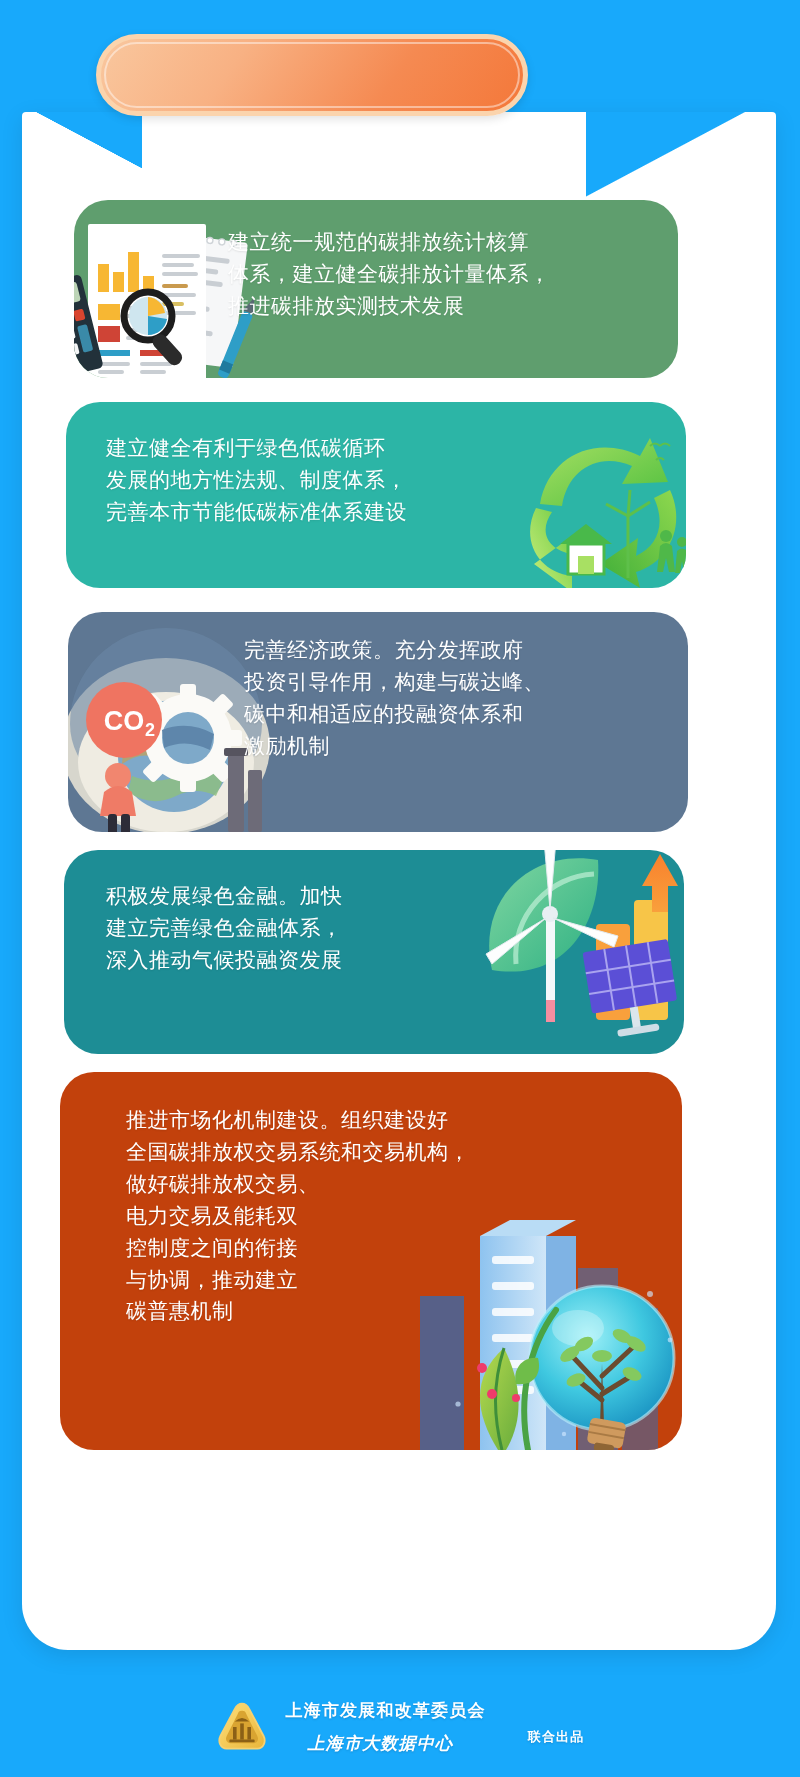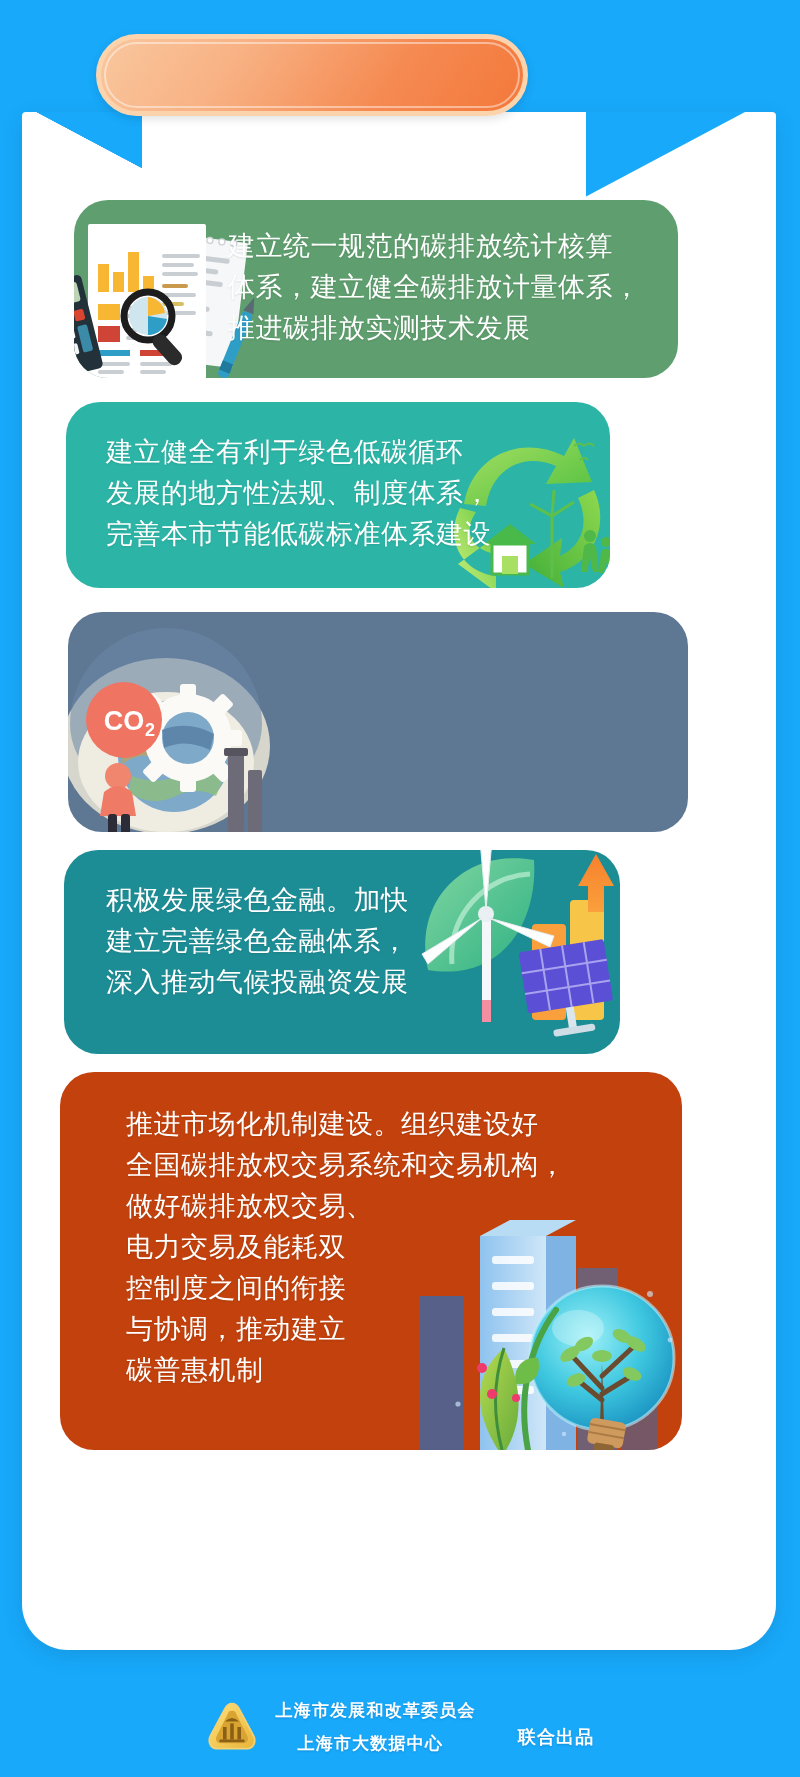--- a/index.html
+++ b/index.html
@@ -71,38 +71,38 @@
     width: 754px; height: 1538px;
   }
   .card {
     position: absolute;
     border-radius: 34px;
     overflow: hidden;
     color: #fff;
   }
   .card-text {
     position: absolute;
-    font-size: 27px;
+    font-size: 21px;
     line-height: 1.52;
     font-weight: 500;
     letter-spacing: .5px;
     white-space: pre-line;
     text-shadow: 0 1px 2px rgba(0,0,0,.10);
     z-index: 3;
   }
   .art { position: absolute; z-index: 1; }
 
   
   #card-1 { left: 52px;  top: 88px;  width: 604px; height: 178px; background: #5f9e6e; }
   #card-1 .card-text { left: 154px; top: 26px; width: 440px; }
-  #card-2 { left: 44px;  top: 290px; width: 544px; height: 186px; background: #2cb5a6; }
+  #card-2 { left: 44px;  top: 290px; width: 620px; height: 186px; background: #2cb5a6; }
   #card-2 .card-text { left: 40px;  top: 30px; width: 440px; }
   #card-3 { left: 46px;  top: 500px; width: 620px; height: 220px; background: #5e7793; }
   #card-3 .card-text { left: 176px; top: 22px; width: 430px; }
-  #card-4 { left: 42px;  top: 738px; width: 556px; height: 204px; background: #1d8d95; }
+  #card-4 { left: 42px;  top: 738px; width: 620px; height: 204px; background: #1d8d95; }
   #card-4 .card-text { left: 42px;  top: 30px; width: 400px; }
   #card-5 { left: 38px;  top: 960px; width: 622px; height: 378px; background: #1f5cb4; }
   #card-5 .card-text { left: 66px;  top: 32px; width: 460px; }
 
   
   #art-doc { left: -38px; top: 14px; width: 230px; height: 172px; }
 
   
   #art-recycle { right: -4px; top: 10px; width: 190px; height: 176px; }
 
@@ -127,24 +127,24 @@
   #footer-orgs {
     display: flex; flex-direction: column; gap: 10px;
   }
   .footer-org {
     color: #ffffff;
     font-size: 17px;
     font-weight: bold;
     letter-spacing: 1.2px;
     text-shadow: 0 1px 2px rgba(0,60,110,.25);
   }
-  #footer-org-2 { margin-left: 22px; }
+  #footer-org-2 { margin-left: 22px; font-style: italic; }
   #footer-joint {
     color: #ffffff;
-    font-size: 18px;
+    font-size: 13px;
     font-weight: bold;
     letter-spacing: 1.2px;
     margin-left: 26px; margin-top: 20px;
     text-shadow: 0 1px 2px rgba(0,60,110,.25);
   }
 </style>
 </head>
 <body style="background: rgb(24, 169, 251);">
 
 <div id="white-panel"></div>
@@ -346,20 +346,24 @@
         <rect x="46" y="194" width="9" height="26" rx="3" fill="#2c2c38"></rect>
         <rect x="59" y="194" width="9" height="26" rx="3" fill="#2c2c38"></rect>
       </g>
 
       <g fill="#6d6b78">
         <rect x="166" y="134" width="16" height="78" rx="2"></rect>
         <rect x="186" y="150" width="14" height="62" rx="2"></rect>
         <rect x="162" y="128" width="24" height="8" rx="2" fill="#56545f"></rect>
       </g>
     </svg>
+    <div class="card-text">完善经济政策。充分发挥政府
+投资引导作用，构建与碳达峰、
+碳中和相适应的投融资体系和
+激励机制</div>
   </div>
 
   <div class="card" id="card-4" style="background: rgb(29, 141, 149);">
     <svg class="art" id="art-energy" viewBox="0 0 250 250">
       <defs>
         <linearGradient id="g-leaf" x1="0" y1="0" x2="1" y2="1">
           <stop offset="0" stop-color="#7fd6a1"></stop>
             <stop offset="1" stop-color="#2fb183"></stop>
         </linearGradient>
         <linearGradient id="g-arrow" x1="0" y1="1" x2="0" y2="0">

